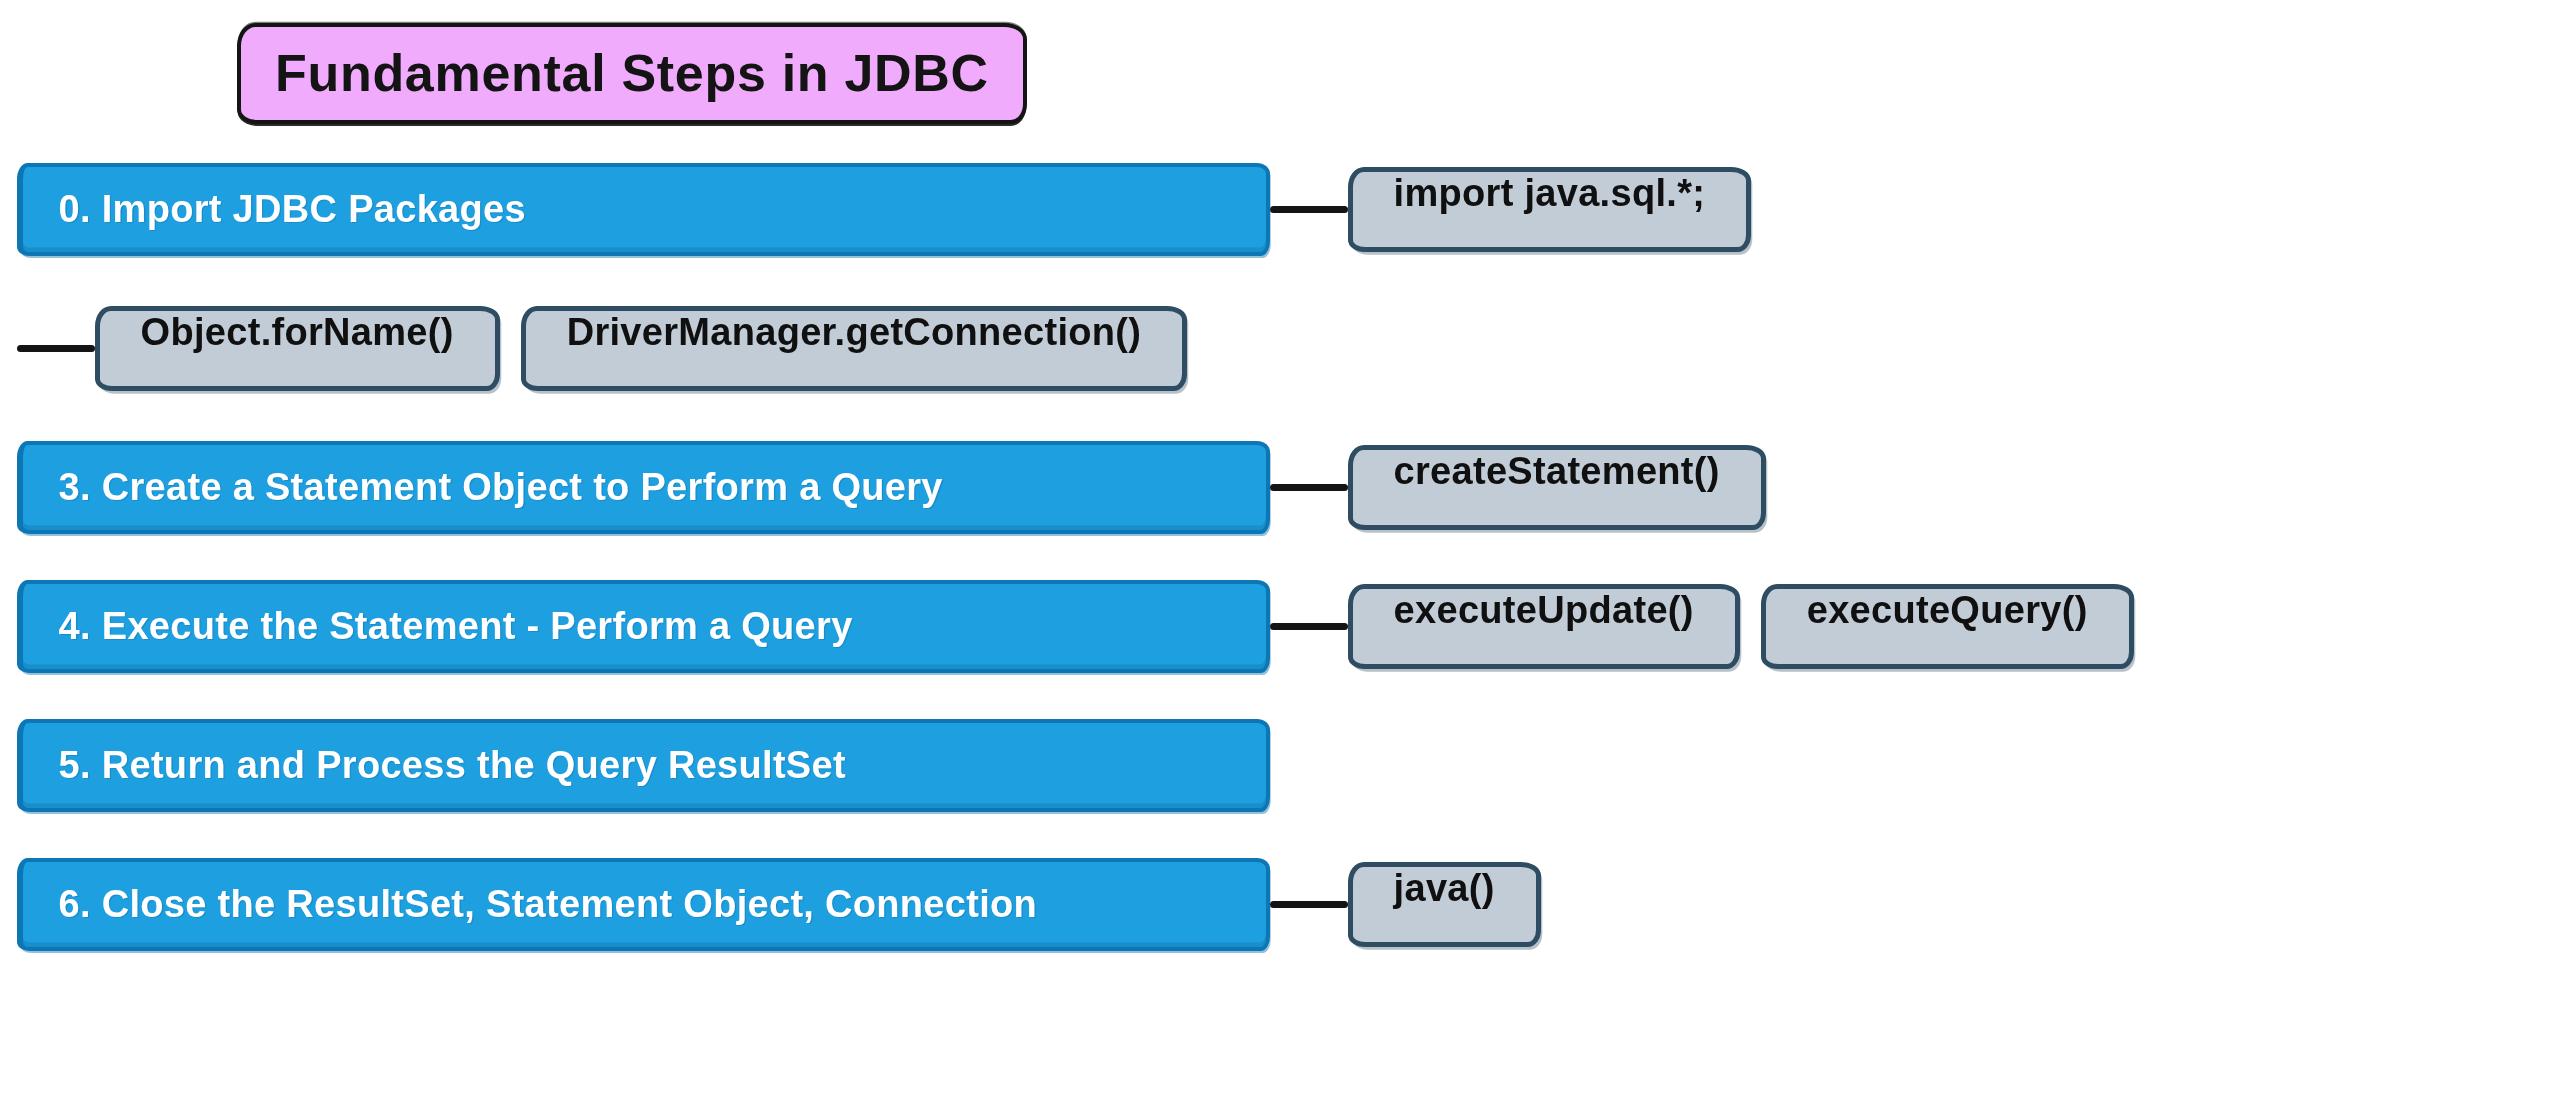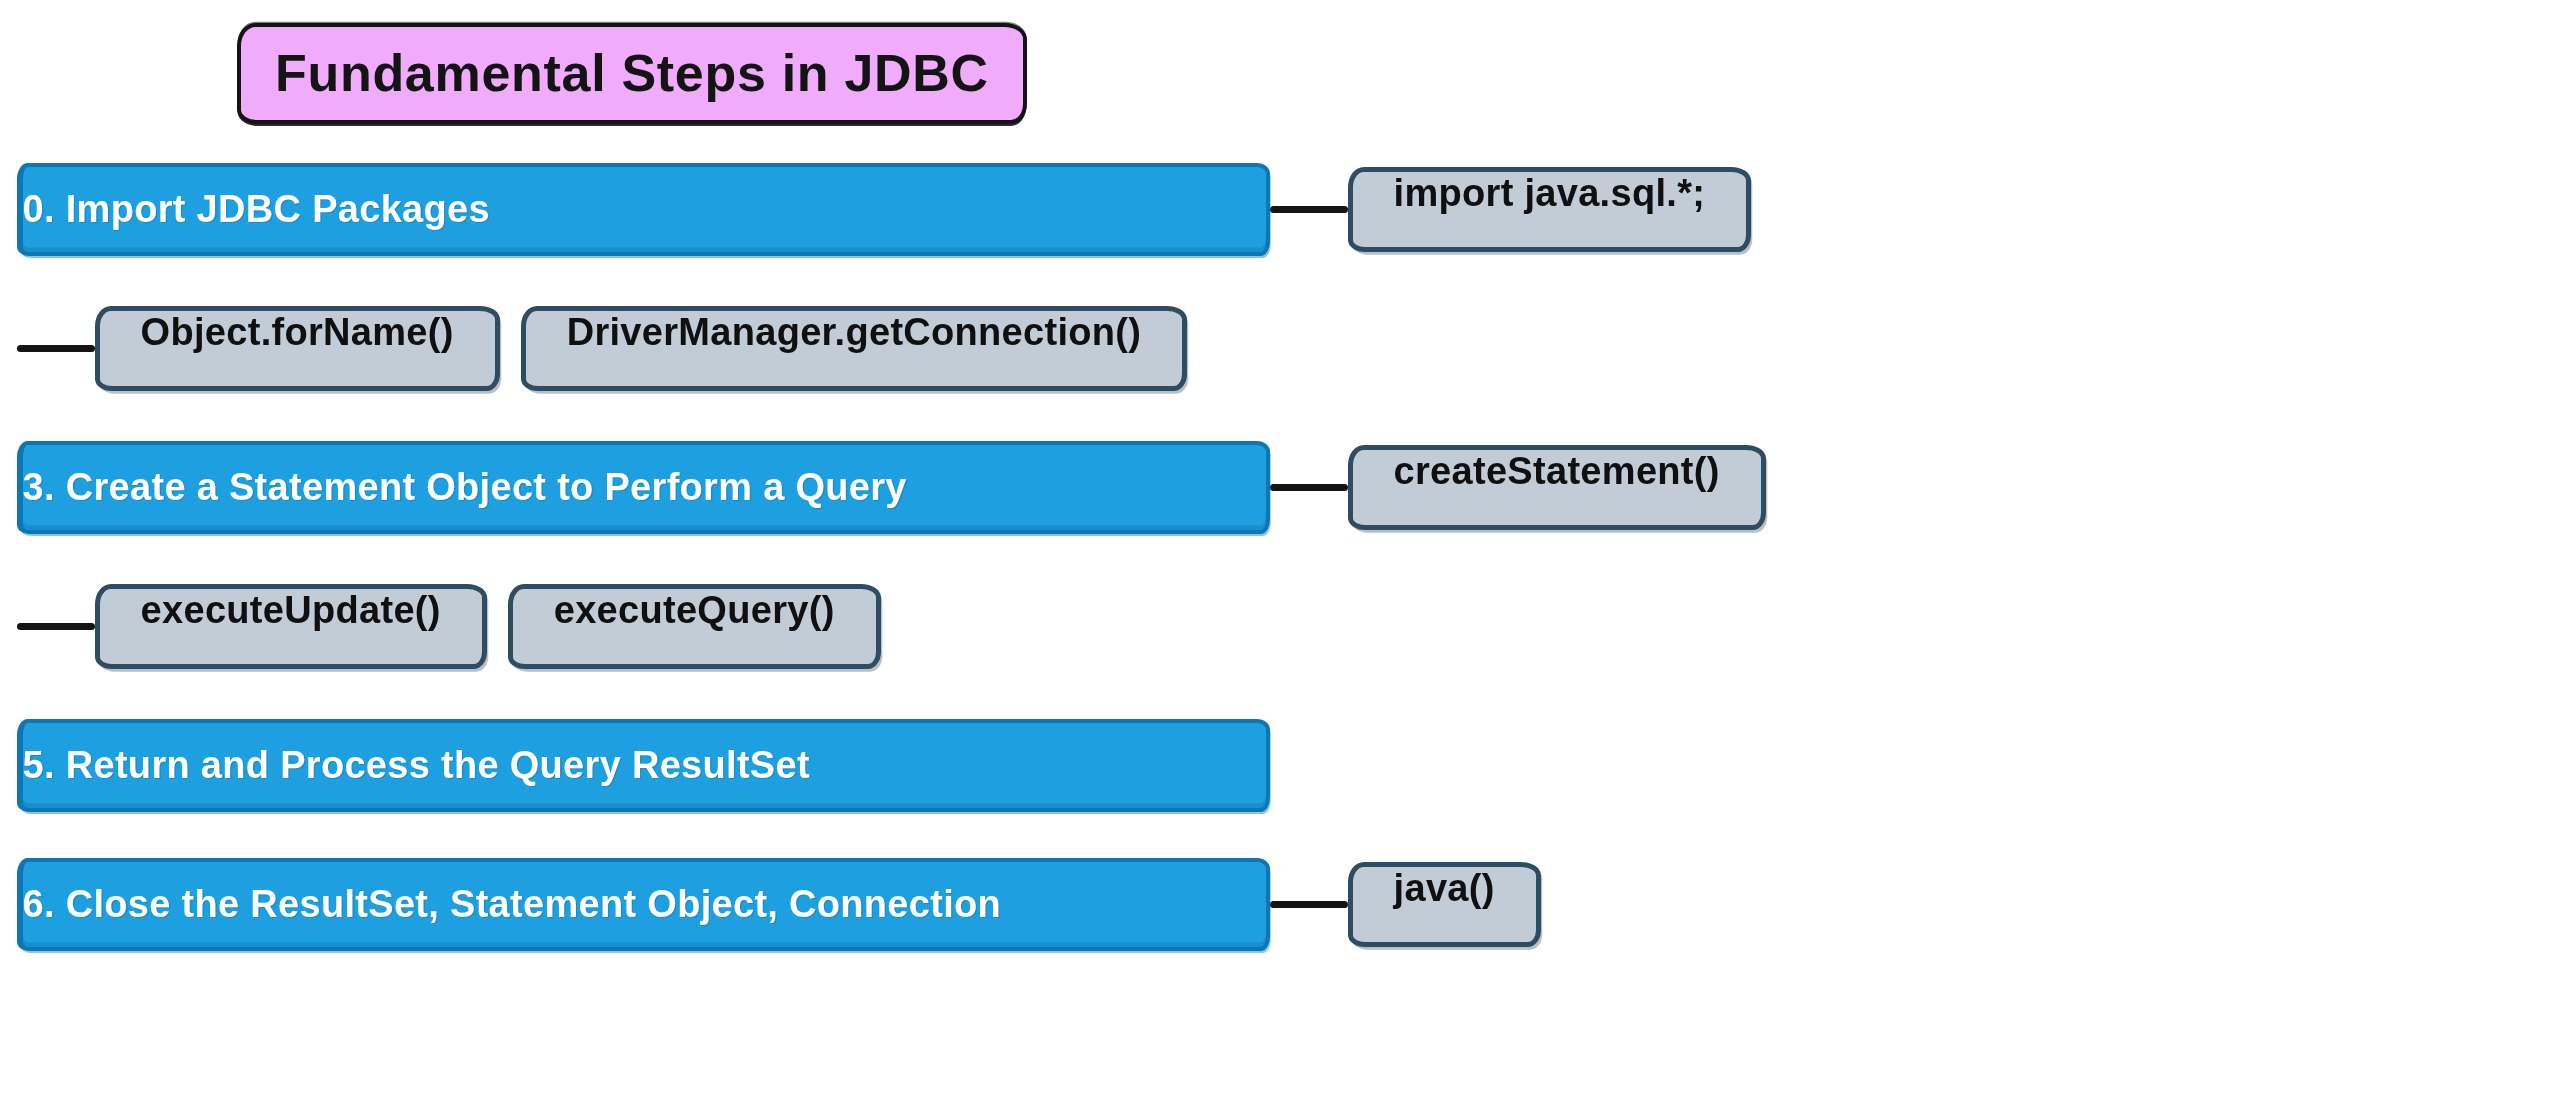--- a/index.html
+++ b/index.html
@@ -59,20 +59,21 @@
   .step {
     flex: none;
     width: 1253px;
     height: 93px;
     background: var(--step-fill);
     border: 4px solid var(--step-border);
     border-left-width: 6px;
     border-radius: 10.6px 13.2px 9.3px 12px / 16px 10.6px 14.6px 9.3px;
     display: flex;
     align-items: center;
+    padding-left: 36px;
     box-shadow: inset 0 -4.6px 0 rgba(9,90,140,0.25), 2px 3.3px 0 -1.3px rgba(13,118,181,0.45);
   }
   .step .step-text {
     color: var(--step-text);
     font-size: 38px;
     font-weight: 700;
     letter-spacing: 0.3px;
     white-space: nowrap;
     text-shadow: 1.3px 1.3px 0 rgba(0,60,100,0.18);
   }
@@ -149,20 +150,23 @@
       </div>
       <div class="connector"></div>
       <div class="methods">
         <div class="method">
           <span class="method-text">createStatement()</span>
         </div>
       </div>
     </div>
 
     <div class="row">
+      <div class="step">
+        <span class="step-text">4. Execute the Statement - Perform a Query</span>
+      </div>
       <div class="connector"></div>
       <div class="methods">
         <div class="method">
           <span class="method-text">executeUpdate()</span>
         </div>
         <div class="method">
           <span class="method-text">executeQuery()</span>
         </div>
       </div>
     </div>

